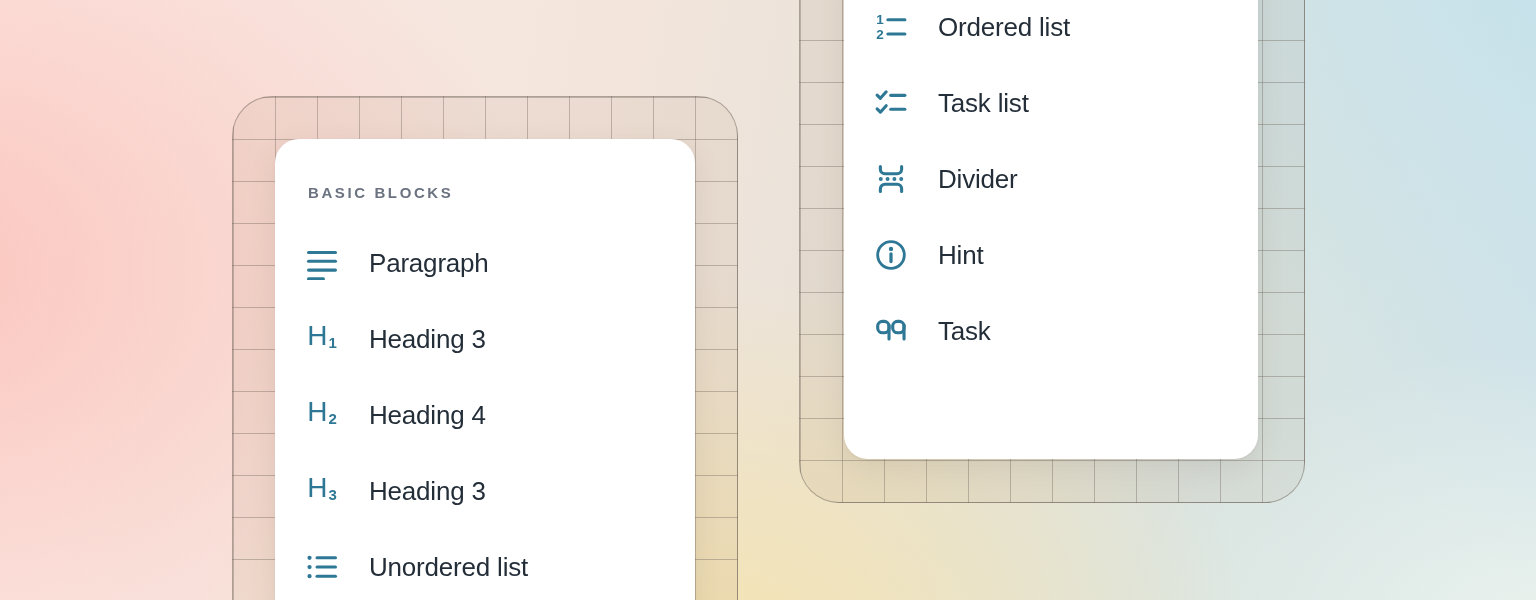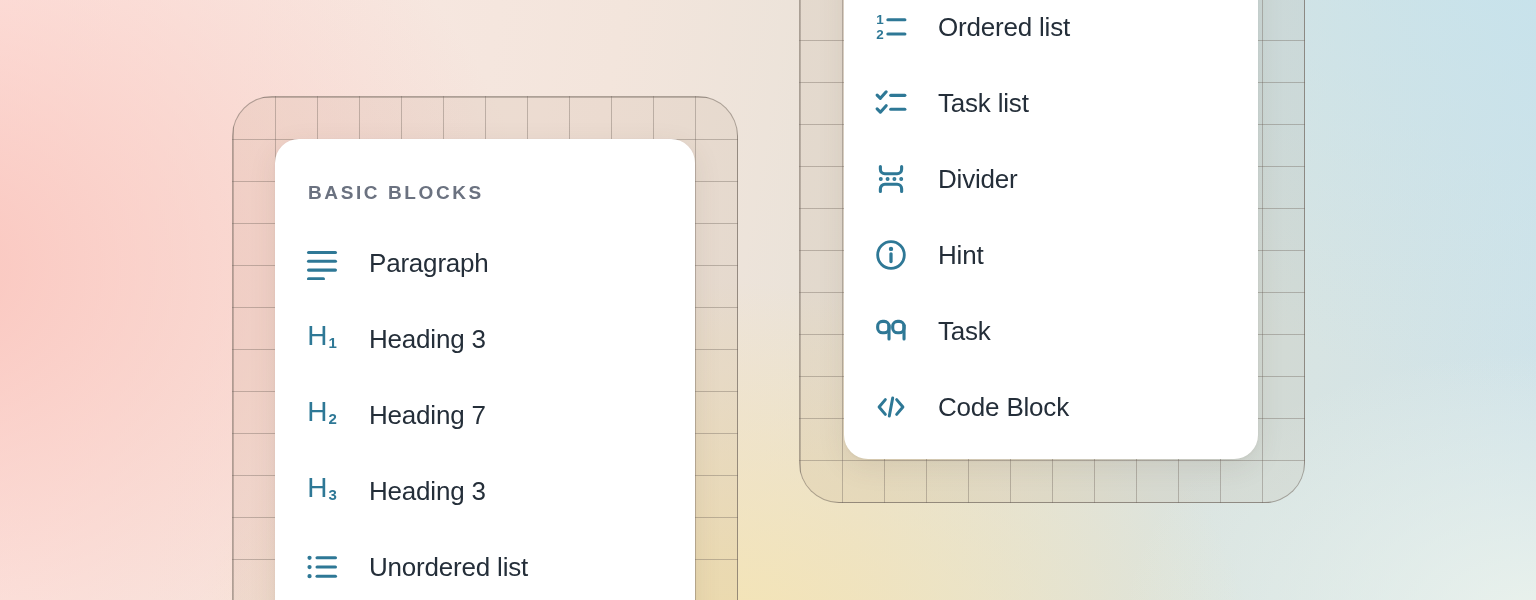--- a/index.html
+++ b/index.html
@@ -26,21 +26,21 @@
   .grid-left{left:232px;top:96px;width:504px;height:546px;}
   .grid-right{left:799px;top:-129px;width:504px;height:630px;}
   .card{
     position:absolute;background:#ffffff;border-radius:24px;
     box-shadow:0 8px 28px rgba(90,70,50,0.10),0 1px 3px rgba(90,70,50,0.06);
   }
   .card-left{left:275px;top:139px;width:420px;height:540px;}
   .card-right{left:844px;top:-80px;width:414px;height:539px;}
   .section-label{
     margin:43px 4px 0 33px;
-    font-size:19px;font-weight:700;letter-spacing:2.6px;
+    font-size:15px;font-weight:700;letter-spacing:2.6px;
     color:#6b7280;line-height:22px;
   }
   ul.menu{list-style:none;margin:0;padding:0;}
   .card-left ul.menu{margin-top:21px;}
   .card-right ul.menu{margin-top:69px;}
   li.menu-item{
     height:76px;display:flex;align-items:center;
     padding-left:30px;cursor:pointer;
   }
   .icon-box{
@@ -85,21 +85,21 @@
           <span class="h-sub">1</span>
       </span>
       <span class="item-label">Heading 3</span>
     </li>
 
     <li class="menu-item">
       <span class="icon-box h-icon">
         <span class="h-letter">H</span>
           <span class="h-sub">2</span>
       </span>
-      <span class="item-label">Heading 7</span>
+      <span class="item-label">Heading 4</span>
     </li>
 
     <li class="menu-item">
       <span class="icon-box h-icon">
         <span class="h-letter">H</span>
           <span class="h-sub">3</span>
       </span>
       <span class="item-label">Heading 3</span>
     </li>
 
@@ -177,25 +177,15 @@
         <svg width="34" height="34" viewBox="0 0 24 24" fill="none" stroke="#2e7896" stroke-width="2.2" stroke-linecap="round">
           <rect x="2.6" y="5.2" width="8" height="8" rx="3.4"></rect>
           <line x1="10.6" y1="8" x2="10.6" y2="17.6"></line>
           <rect x="13.2" y="5.2" width="8" height="8" rx="3.4"></rect>
           <line x1="21.2" y1="8" x2="21.2" y2="17.6"></line>
         </svg>
       </span>
       <span class="item-label">Task</span>
     </li>
 
-    <li class="menu-item">
-      <span class="icon-box">
-        <svg width="34" height="34" viewBox="0 0 24 24" fill="none" stroke="#2e7896" stroke-width="2.1" stroke-linecap="round" stroke-linejoin="round">
-          <path d="M8 6.8 L3.6 12 L8 17.2"></path>
-          <path d="M16 6.8 L20.4 12 L16 17.2"></path>
-          <line x1="13.2" y1="5.6" x2="10.8" y2="18.4"></line>
-        </svg>
-      </span>
-      <span class="item-label">Code Block</span>
-    </li>
 
   </ul>
 </div>
 
 </body></html>

